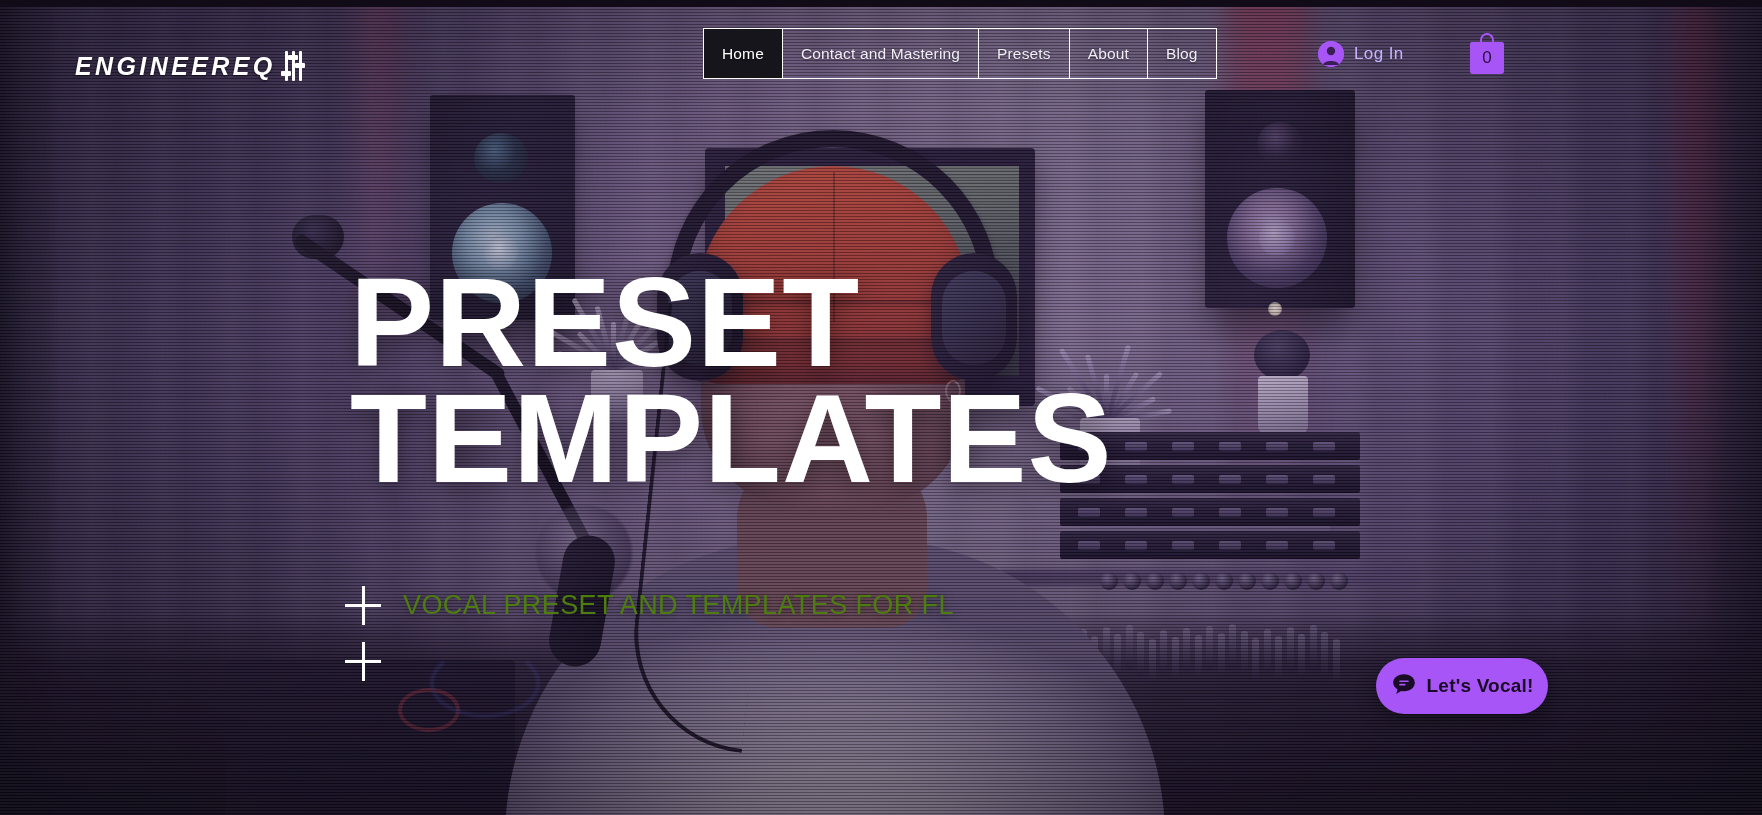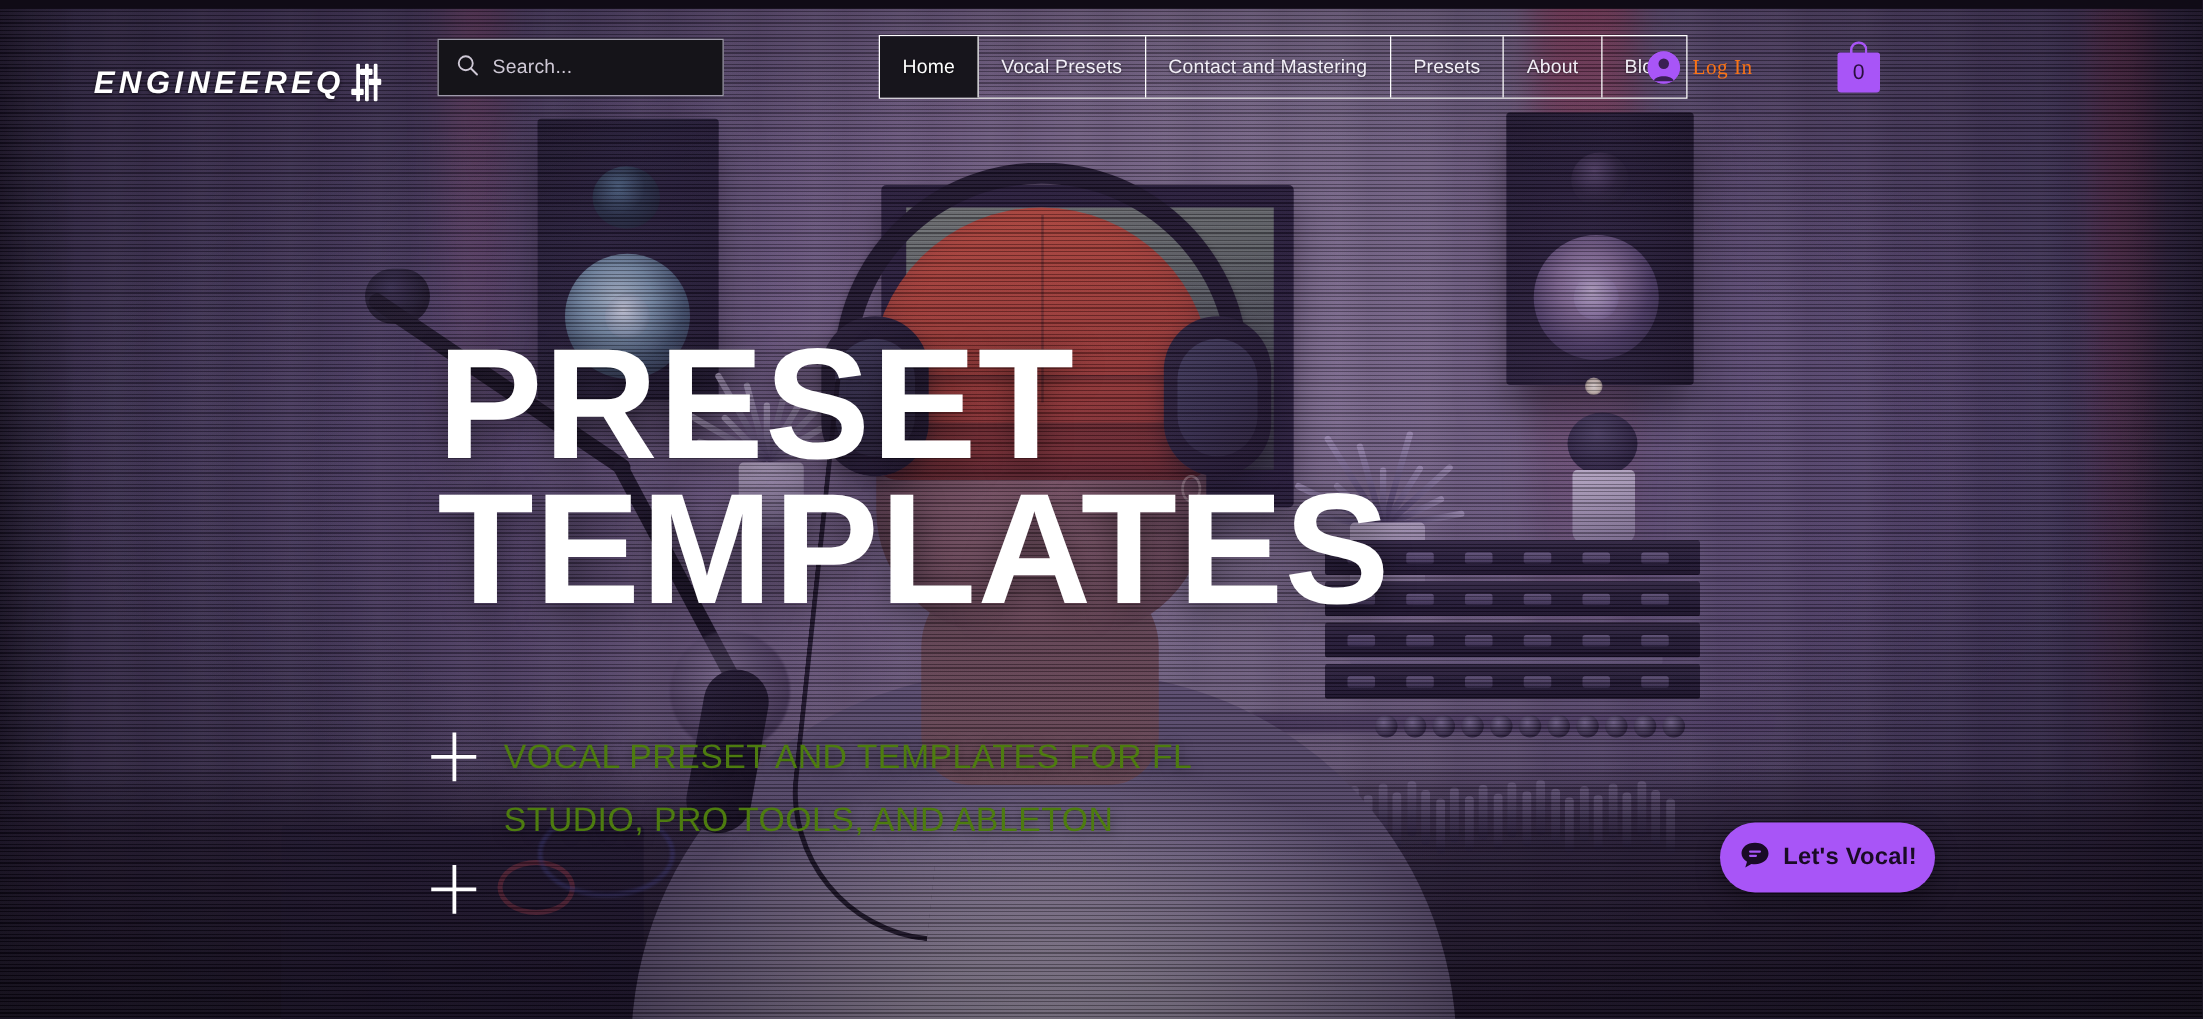--- a/index.html
+++ b/index.html
@@ -452,21 +452,21 @@
     position:absolute; left: 1318px; top: 34px;
     display:flex; align-items:center; gap:10px;
     cursor:pointer;
   }
   .login .avatar {
     width: 26px; height: 26px; border-radius:50%;
     background:#a855f7;
     display:flex; align-items:center; justify-content:center;
     overflow:hidden;
   }
-  .login-label { color:#f97316; font-size: 17px; letter-spacing:.4px;font-family:Liberation Serif, serif; }
+  .login-label { color:#c4b5fd; font-size: 17px; letter-spacing:.4px; }
 
   .cart {
     position:absolute; left: 1470px; top: 25px;
     width: 34px; height: 42px; cursor:pointer;
   }
   .cart .bag {
     position:absolute; left:0; top: 10px; width: 34px; height: 32px;
     background:#a855f7; border-radius: 2px 2px 3px 3px;
   }
   .cart .handle {
@@ -723,33 +723,23 @@
 
     <div class="logo">
       <span class="logo-text">ENGINEEREQ</span>
       <span class="logo-faders">
         <span class="f a"></span>
         <span class="f b"></span>
         <span class="f c"></span>
       </span>
     </div>
 
-    <div class="search-box">
-      <span>
-        <svg width="18" height="18" viewBox="0 0 18 18" fill="none">
-          <circle cx="7.6" cy="7.6" r="5.6" stroke="#cfc9d6" stroke-width="1.5"></circle>
-          <line x1="11.8" y1="11.8" x2="16.6" y2="16.6" stroke="#cfc9d6" stroke-width="1.5" stroke-linecap="round"></line>
-        </svg>
-      </span>
-      <span class="search-placeholder">Search...</span>
-    </div>
 
     <nav class="nav">
       <div class="nav-item active">Home</div>
-      <div class="nav-item">Vocal Presets</div>
       <div class="nav-item">Contact and Mastering</div>
       <div class="nav-item">Presets</div>
       <div class="nav-item">About</div>
       <div class="nav-item">Blog</div>
     </nav>
 
     <div class="login">
       <span class="avatar">
         <svg width="26" height="26" viewBox="0 0 26 26">
           <circle cx="13" cy="13" r="13" fill="#a855f7"></circle>
@@ -776,21 +766,20 @@
       <div>TEMPLATES</div>
     </h1>
   </div>
 
   <div class="hero-bullets">
 
     <div class="bullet-row">
       <span class="plus-icon"></span>
       <div class="bullet-text">
         <div>VOCAL PRESET AND TEMPLATES FOR FL</div>
-        <div>STUDIO, PRO TOOLS, AND ABLETON</div>
       </div>
     </div>
 
     <div class="bullet-row">
       <span class="plus-icon"></span>
     </div>
 
   </div>
 
   <div class="chat-widget">

